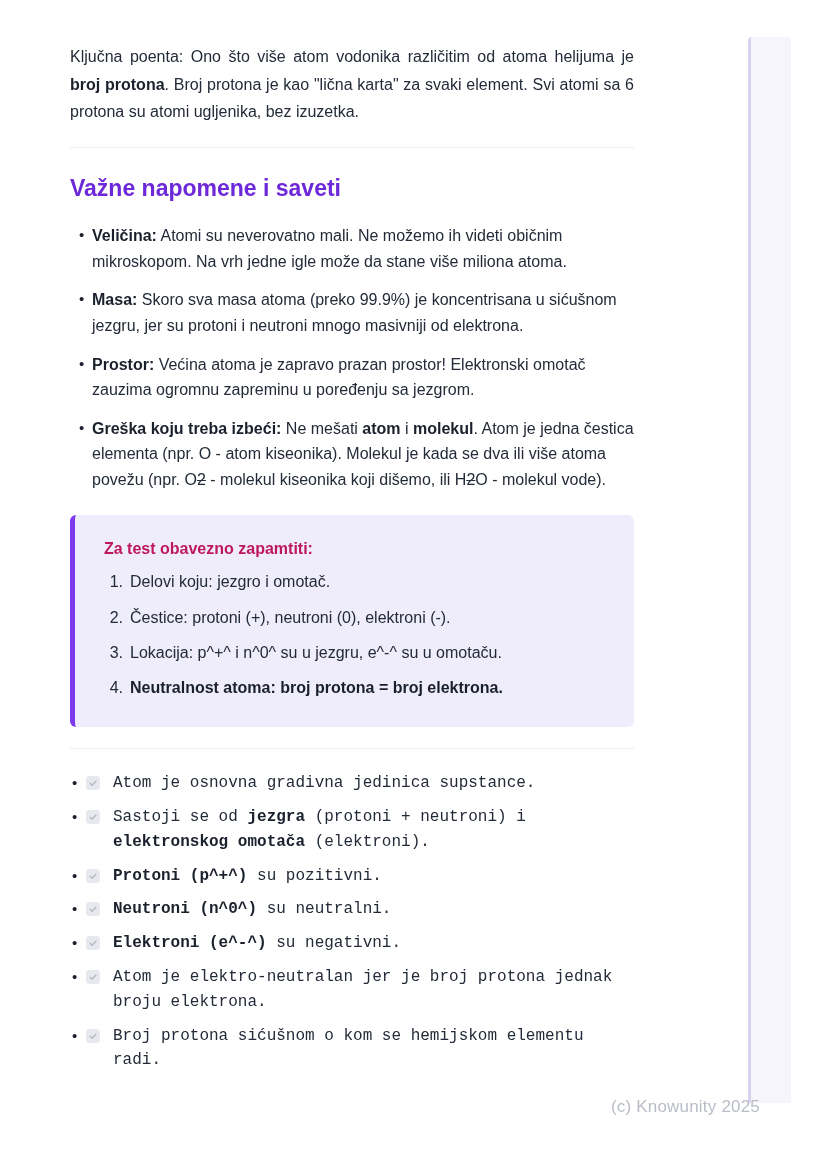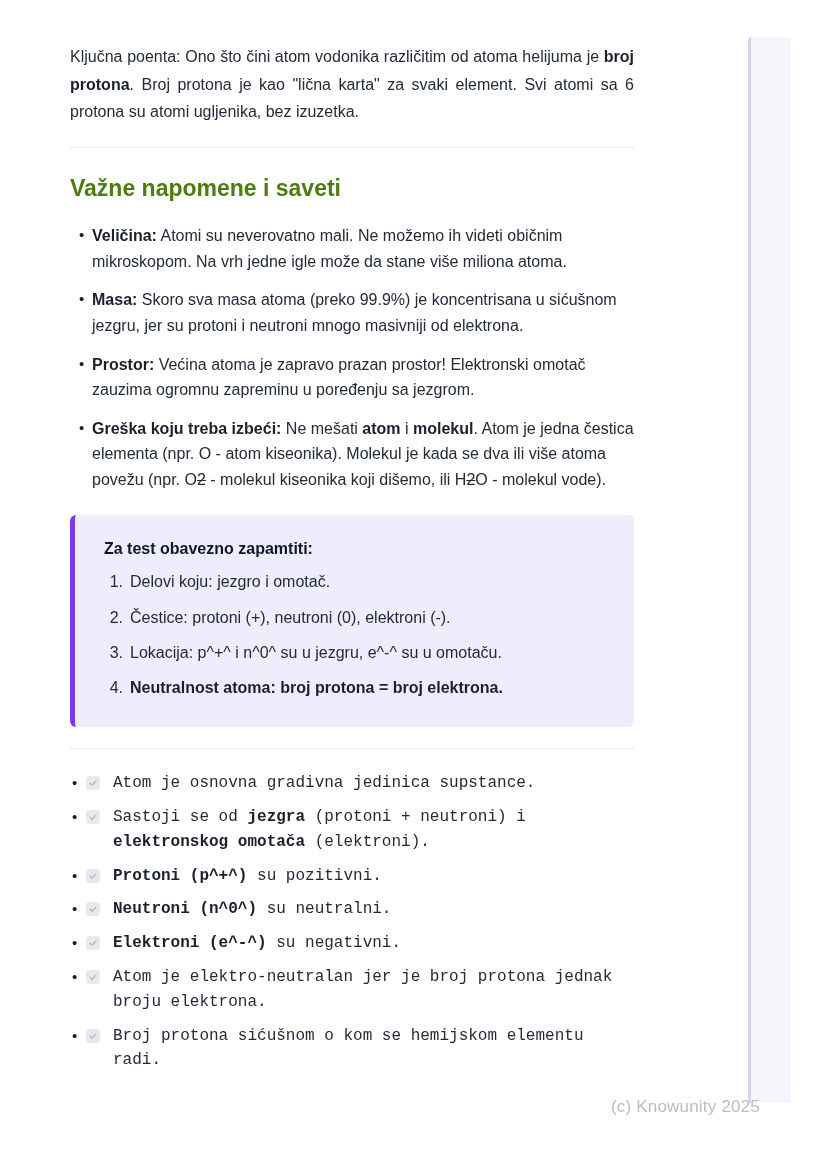--- a/index.html
+++ b/index.html
@@ -6,31 +6,31 @@
   .canvas{
     position:relative;width:828px;height:1171px;background:#ffffff;
     font-family:"Liberation Sans",sans-serif;color:#242b38;overflow:hidden;
   }
   .content{position:absolute;left:70px;top:43px;width:564px;}
   .intro{margin:0;font-size:16px;line-height:1.72;text-align:justify;}
   .b{font-weight:700;color:#1a202c;}
   .i{}
   .strike{text-decoration:line-through;}
   .divider{height:1px;background:#ececec;border:none;margin:21px 0 0;}
-  h2{font-size:23px;line-height:1.2;color:#4d7c0f;font-weight:700;margin:27px 0 21px;}
+  h2{font-size:23px;line-height:1.2;color:#6d28d9;font-weight:700;margin:27px 0 21px;}
   ul,ol{list-style:none;margin:0;padding:0;}
   .bullets{display:flex;flex-direction:column;gap:13px;}
   .bullet-item{display:flex;font-size:16px;line-height:1.6;}
   .dot{flex:0 0 22px;padding-left:9px;box-sizing:border-box;color:#1a202c;font-size:15px;}
   .bullet-text{flex:1;}
   .callout{
     background:#efecfb;border-left:5px solid #7c3aed;border-radius:6px;
     margin:23px 0 0;padding:25px 30px 28px 29px;box-sizing:border-box;
   }
-  .callout-title{margin:0 0 12px;font-size:16px;font-weight:700;color:#0f172a;}
+  .callout-title{margin:0 0 12px;font-size:16px;font-weight:700;color:#be185d;}
   .callout-list{display:flex;flex-direction:column;gap:12px;}
   .num-item{display:flex;font-size:16px;line-height:1.45;}
   .num{flex:0 0 26px;text-align:right;padding-right:7px;box-sizing:border-box;}
   .num-text{flex:1;}
   .checklist{display:flex;flex-direction:column;gap:9px;margin-top:22px;}
   .check-item{display:flex;font-size:16px;line-height:1.55;align-items:flex-start;}
   .check-item .dot{flex:0 0 16px;padding-left:2px;}
   .checkbox{
     flex:0 0 14px;width:14px;height:14px;border-radius:3.5px;background:#e7e9ee;
     margin:5px 13px 0 0;display:inline-flex;align-items:center;justify-content:center;
@@ -45,21 +45,21 @@
     position:absolute;top:1097px;right:68px;font-size:17px;color:#b9bdc7;
     letter-spacing:0.2px;
   }
 </style>
 </head>
 <body>
 
 <div class="canvas">
   <div class="content">
 
-    <p class="intro"><span class="i">Ključna poenta:</span><span> Ono što čini atom vodonika različitim od atoma helijuma je </span><span class="b">broj protona</span><span>. Broj protona je kao "lična karta" za svaki element. Svi atomi sa 6 protona su atomi ugljenika, bez izuzetka.</span></p>
+    <p class="intro"><span class="i">Ključna poenta:</span><span> Ono što više atom vodonika različitim od atoma helijuma je </span><span class="b">broj protona</span><span>. Broj protona je kao "lična karta" za svaki element. Svi atomi sa 6 protona su atomi ugljenika, bez izuzetka.</span></p>
 
     <hr class="divider">
 
     <h2>Važne napomene i saveti</h2>
 
     <ul class="bullets">
         <li class="bullet-item">
           <span class="dot">•</span>
           <div class="bullet-text"><span class="b">Veličina:</span><span> Atomi su neverovatno mali. Ne možemo ih videti običnim mikroskopom. Na vrh jedne igle može da stane više miliona atoma.</span></div>
         </li>

